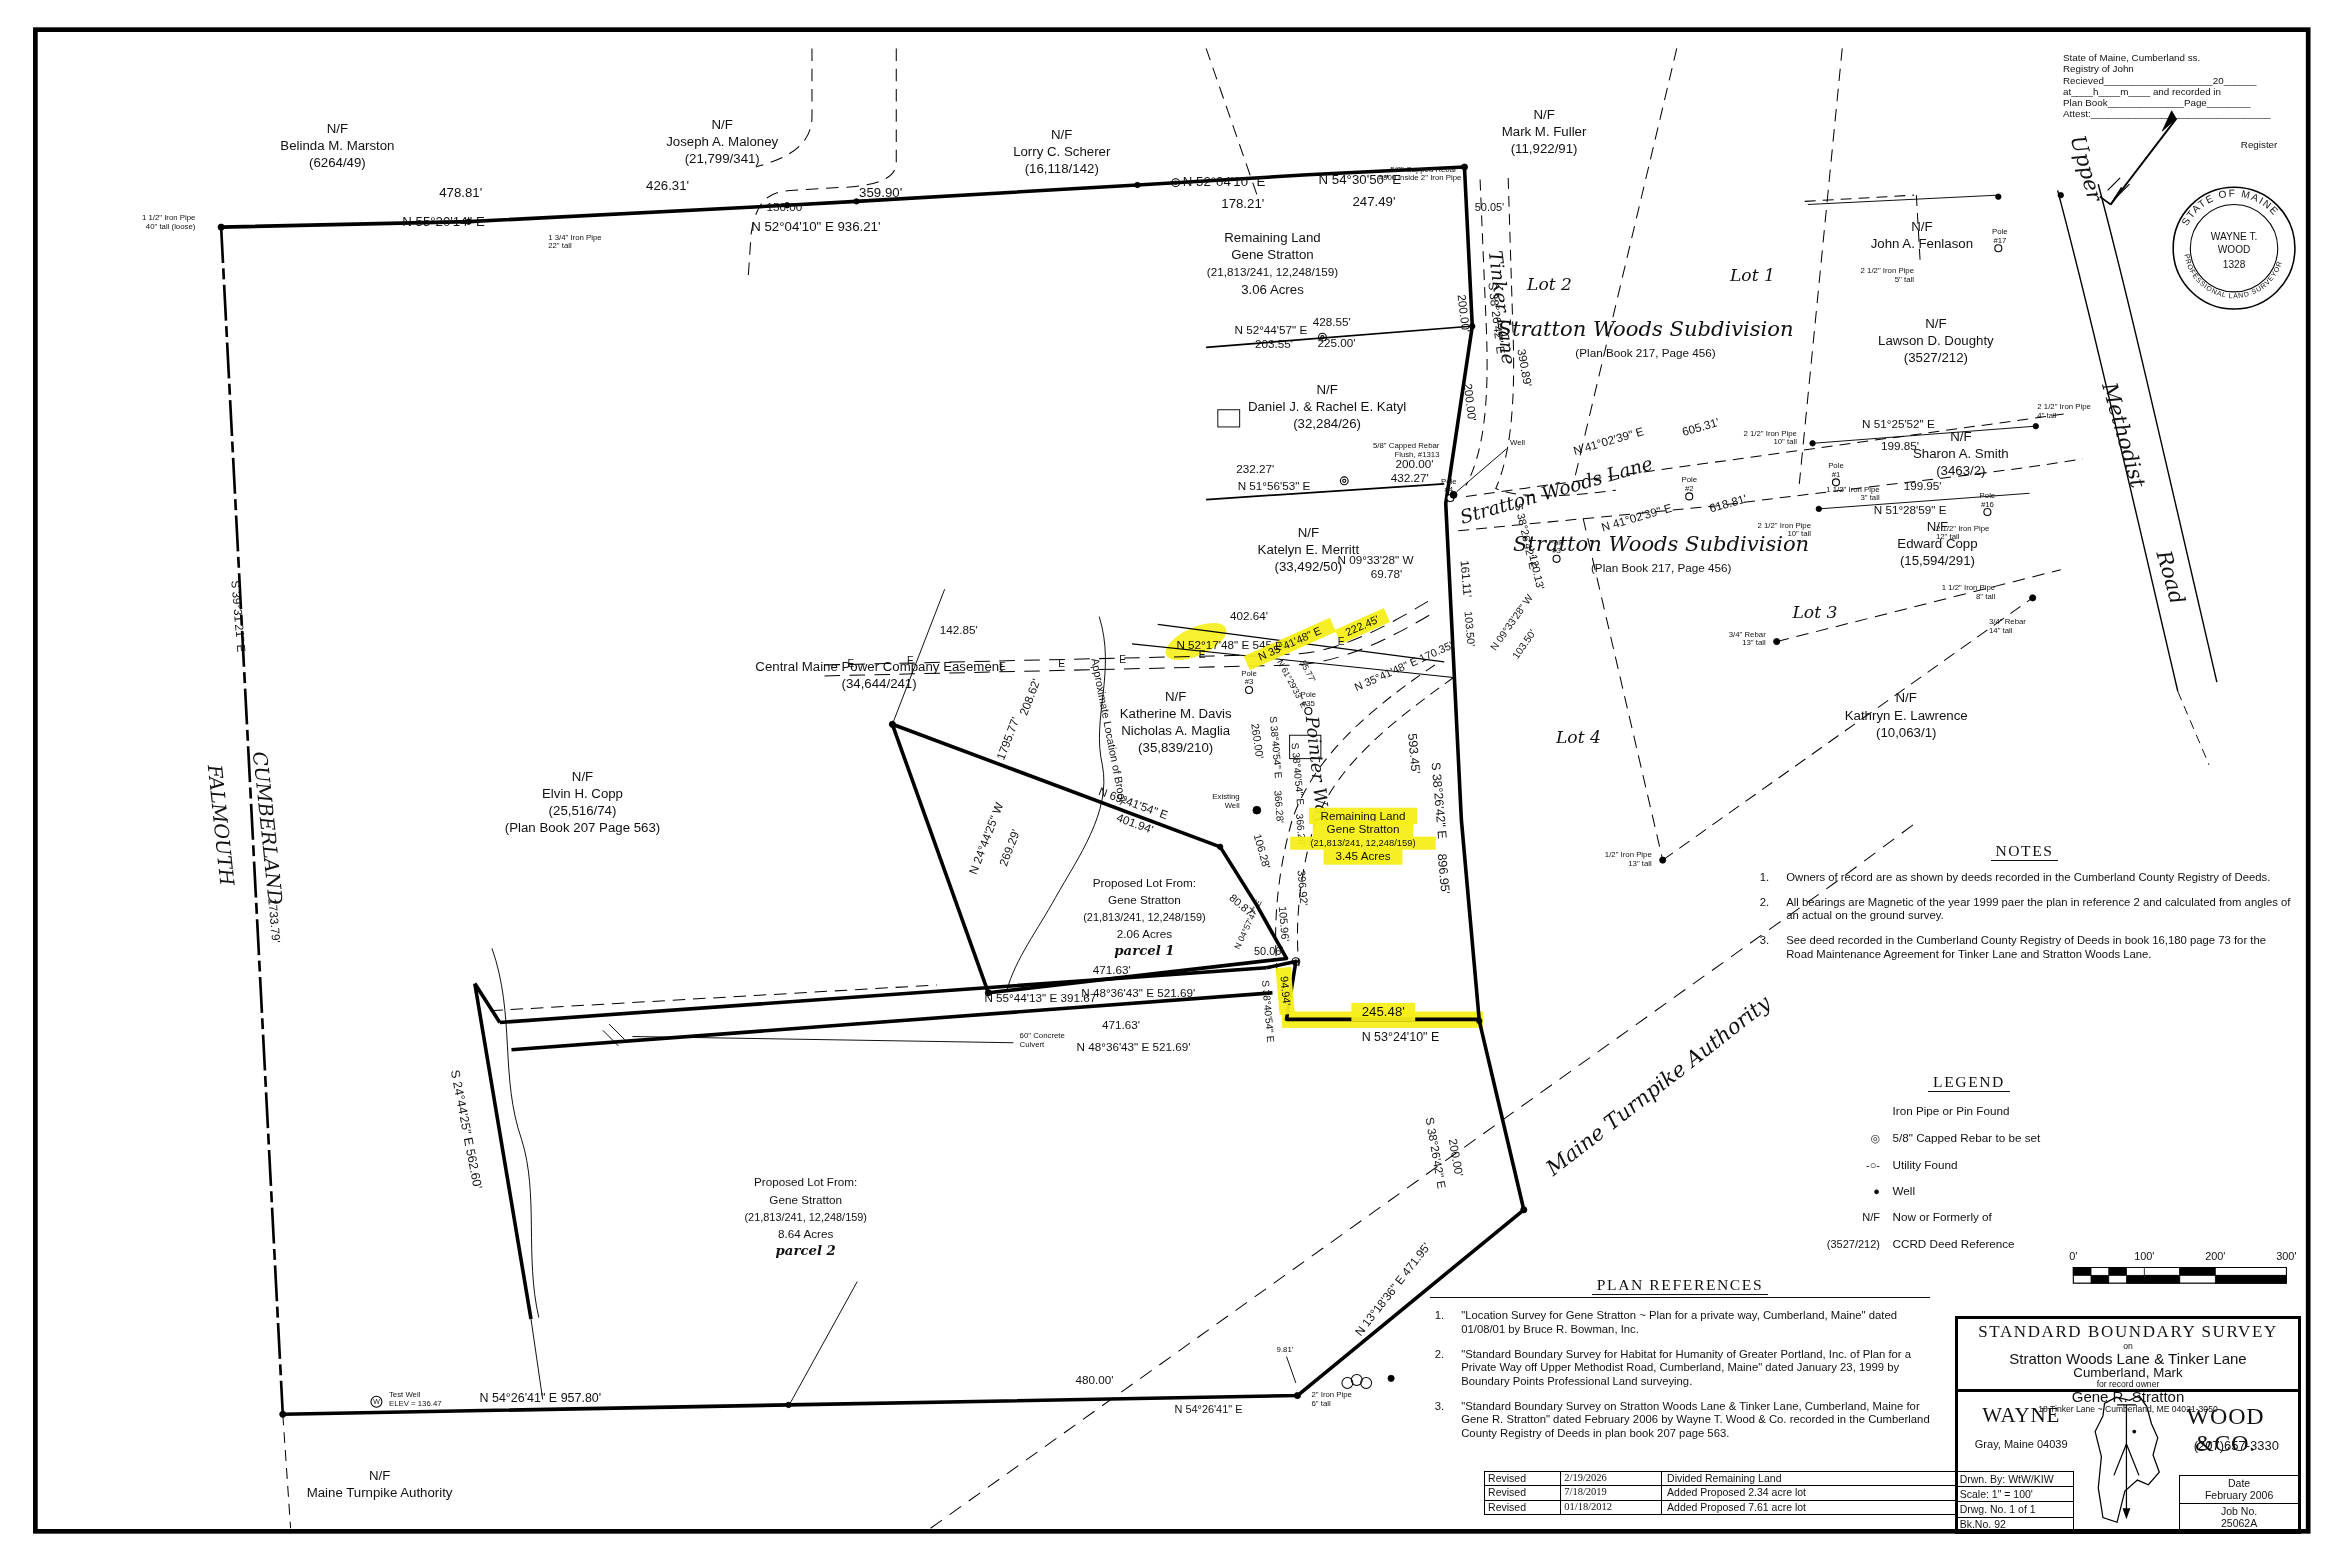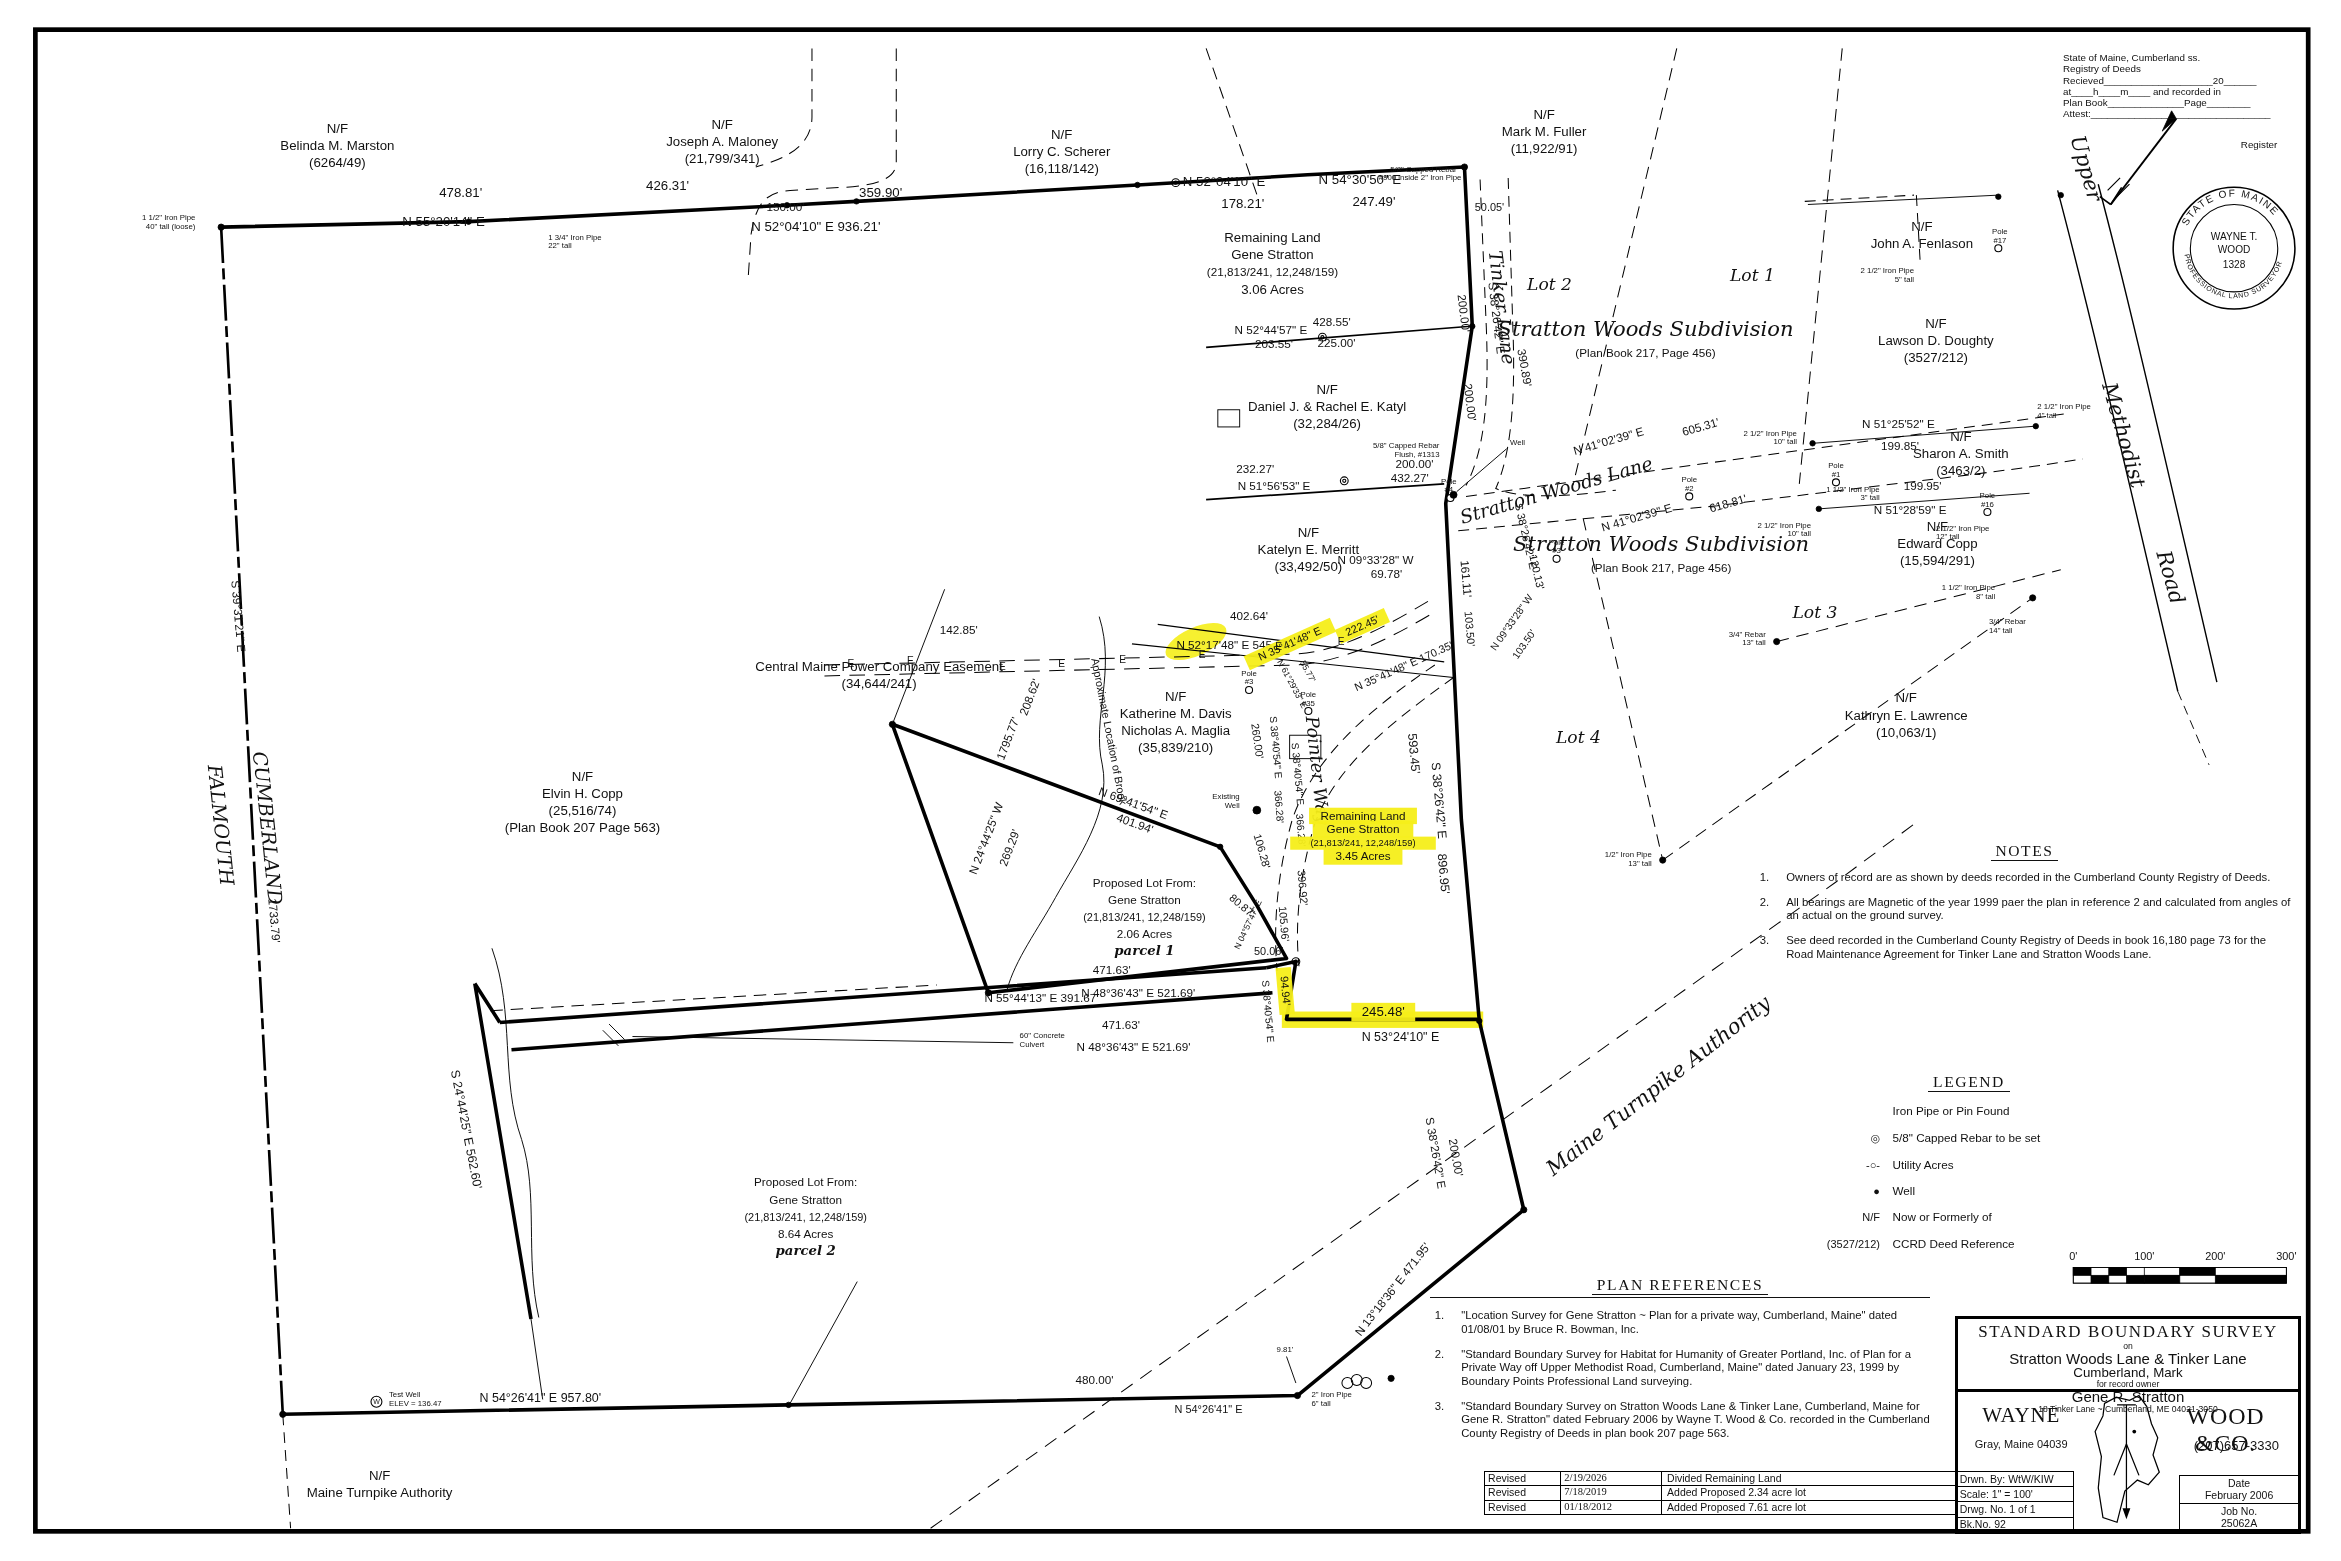--- a/index.html
+++ b/index.html
@@ -474,21 +474,21 @@
         <text x="482" y="1799" font-size="9" text-anchor="middle" class="lb">W</text>
         <text x="2656" y="1614" font-size="14" text-anchor="middle" class="lb">0'</text>
         <text x="2747" y="1614" font-size="14" text-anchor="middle" class="lb">100'</text>
         <text x="2838" y="1614" font-size="14" text-anchor="middle" class="lb">200'</text>
         <text x="2929" y="1614" font-size="14" text-anchor="middle" class="lb">300'</text>
       </g>
 </svg>
 
 <div id="registry" class="panel">
   <div>State of Maine, Cumberland ss.</div>
-  <div>Registry of Deeds</div>
+  <div>Registry of John</div>
   <div>Recieved____________________20______</div>
   <div>at____h____m____  and recorded in</div>
   <div>Plan Book______________Page________</div>
   <div>Attest:_________________________________</div>
   <div class="reg-sign">Register</div>
 </div>
 
 <div id="notes" class="panel">
   <div class="blk-title"><span>NOTES</span></div>
   <div>
@@ -519,21 +519,21 @@
         <span>Iron Pipe or Pin Found</span>
       </div>
 
       <div class="leg-row">
         <span class="leg-sym">◎</span>
         <span>5/8" Capped Rebar to be set</span>
       </div>
 
       <div class="leg-row">
         <span class="leg-sym">-○-</span>
-        <span>Utility Acres</span>
+        <span>Utility Found</span>
       </div>
 
       <div class="leg-row">
         <span class="leg-sym">●</span>
         <span>Well</span>
       </div>
 
       <div class="leg-row">
         <span class="leg-sym">N/F</span>
         <span>Now or Formerly of</span>

